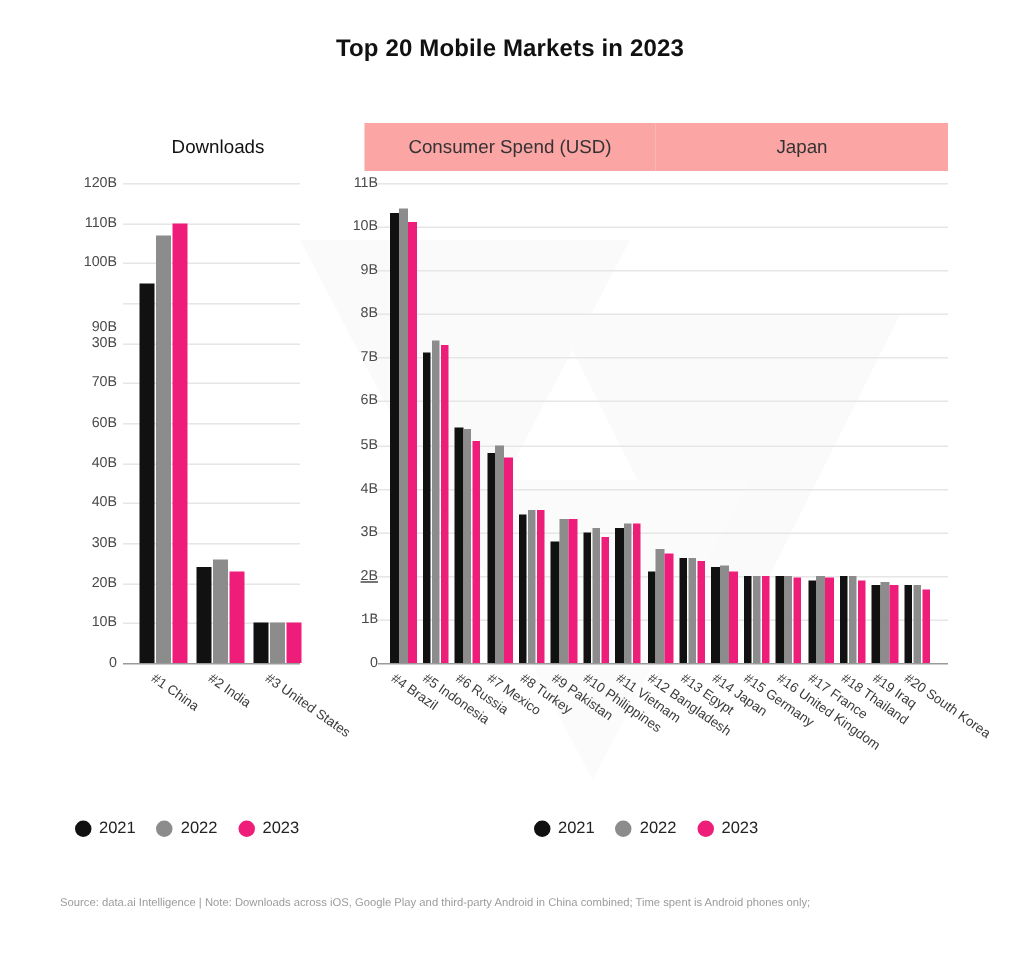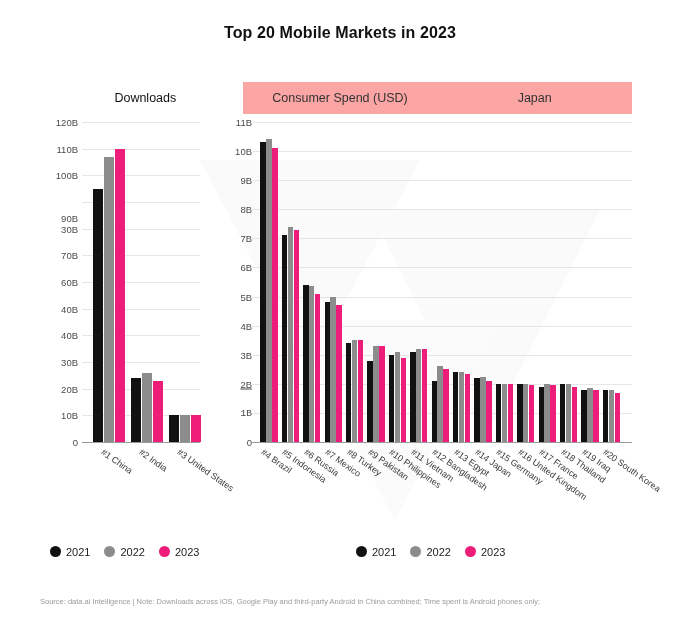--- a/index.html
+++ b/index.html
@@ -151,21 +151,21 @@
   
   .legend {
     position: absolute;
     display: flex;
     align-items: center;
     gap: 14px;
     z-index: 2;
   }
   .legend-item {
     display: flex;
-    align-items: flex-start;
+    align-items: flex-end;
     gap: 5px;
     font-size: 11px;
     color: #222222;
   }
   .dot {
     width: 11px;
     height: 11px;
     border-radius: 50%;
     display: inline-block;
   }

